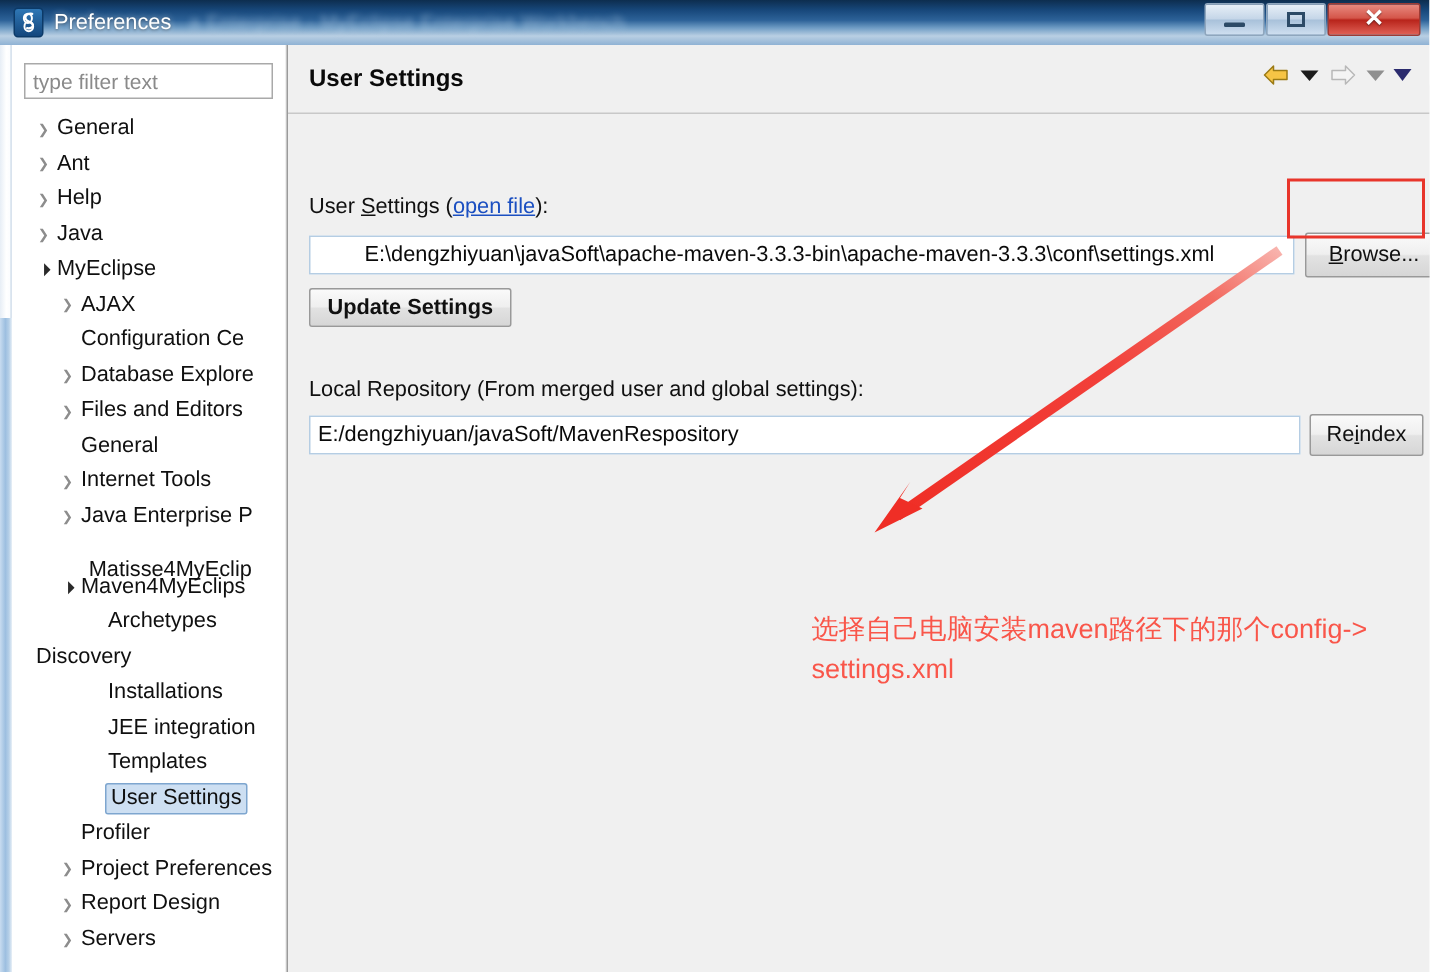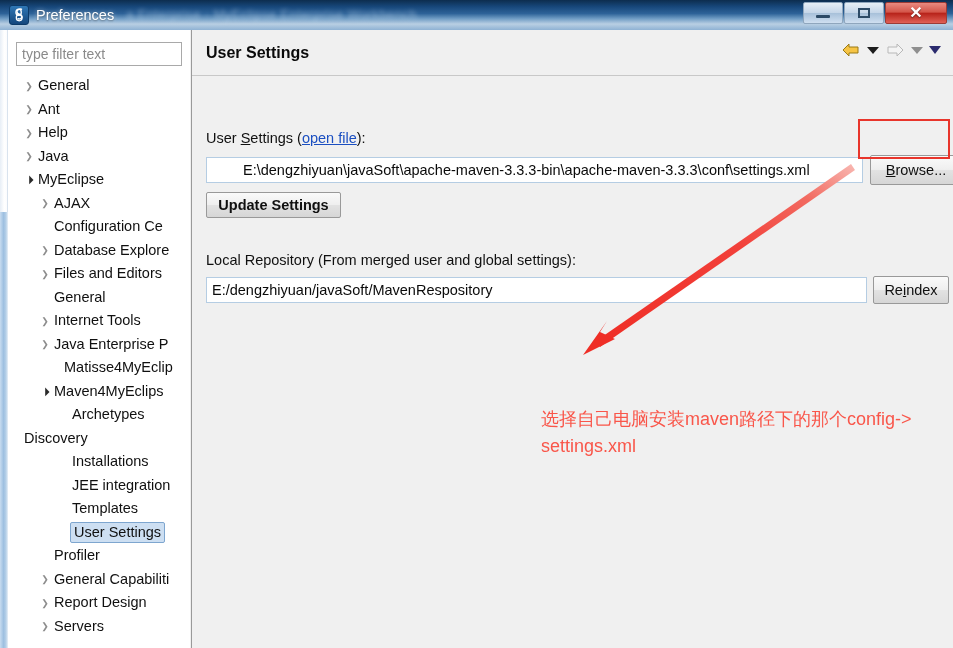--- a/index.html
+++ b/index.html
@@ -323,21 +323,21 @@
             <span class="lbl">General</span>
           </div>
           <div class="tnode" style="padding-left: 30px;">
             <span class="arrow">❯</span>
             <span class="lbl">Internet Tools</span>
           </div>
           <div class="tnode" style="padding-left: 30px;">
             <span class="arrow">❯</span>
             <span class="lbl">Java Enterprise P</span>
           </div>
-          <div class="tnode" style="padding-left: 40px;">
+          <div class="tnode" style="padding-left: 30px; flex-direction: column;">
             <span class="arrow">&nbsp;</span>
             <span class="lbl">Matisse4MyEclip</span>
           </div>
           <div class="tnode" style="padding-left: 30px;">
             <span class="arrow open" style="font-size: 8px; transform: rotate(-45deg);">◢</span>
             <span class="lbl">Maven4MyEclips</span>
           </div>
           <div class="tnode" style="padding-left: 48px;">
             <span class="arrow">&nbsp;</span>
             <span class="lbl">Archetypes</span>
@@ -361,21 +361,21 @@
           <div class="tnode selected" style="padding-left: 48px;">
             <span class="arrow">&nbsp;</span>
             <span class="lbl">User Settings</span>
           </div>
           <div class="tnode" style="padding-left: 30px;">
             <span class="arrow">&nbsp;</span>
             <span class="lbl">Profiler</span>
           </div>
           <div class="tnode" style="padding-left: 30px;">
             <span class="arrow">❯</span>
-            <span class="lbl">General Capabiliti</span>
+            <span class="lbl">Project Preferences</span>
           </div>
           <div class="tnode" style="padding-left: 30px;">
             <span class="arrow">❯</span>
             <span class="lbl">Report Design</span>
           </div>
           <div class="tnode" style="padding-left: 30px;">
             <span class="arrow">❯</span>
             <span class="lbl">Servers</span>
           </div>
         </div>

